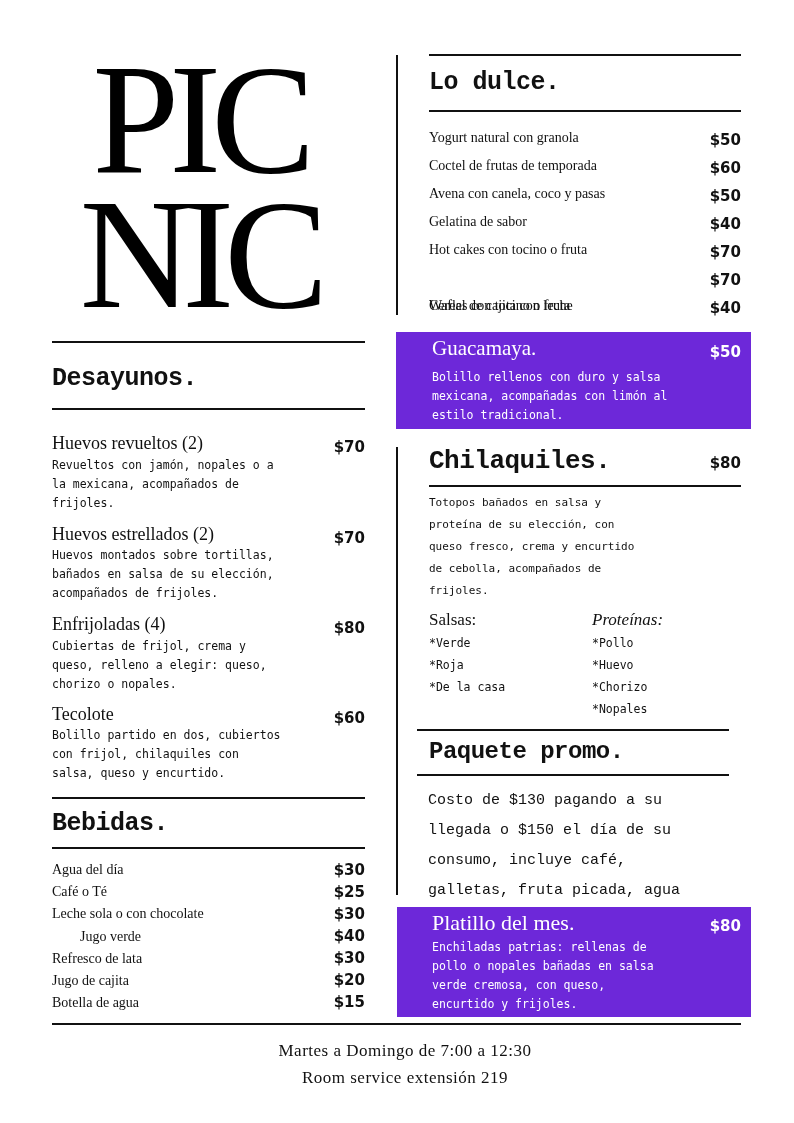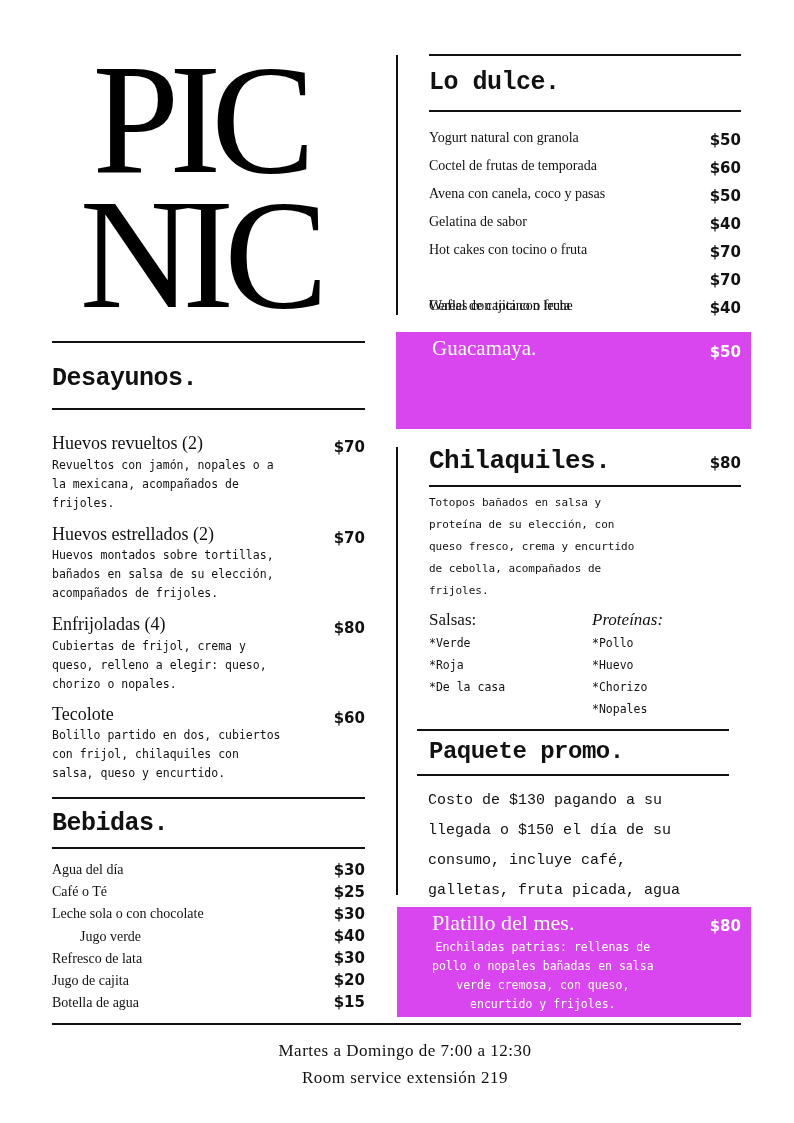--- a/index.html
+++ b/index.html
@@ -25,21 +25,21 @@
     
     .list-row { position: absolute; font-family: "Liberation Serif", "DejaVu Serif", serif;
                 font-size: 14px; color: #111; }
 
     
     .dish-name { position: absolute; font-family: "Liberation Serif", "DejaVu Serif", serif;
                  font-size: 18px; color: #111; }
     .dish-desc { position: absolute; font-family: "DejaVu Sans Mono", "Liberation Mono", monospace;
                  font-size: 11.5px; line-height: 19px; color: #111; width: 290px; white-space: pre-line; }
 
-    .black-box { position: absolute; background: #d946ef; color: #fff; text-align: center; }
+    .black-box { position: absolute; background: #6d28d9; color: #fff; }
     .box-title { position: absolute; font-family: "Liberation Serif", "DejaVu Serif", serif;
                  font-size: 21px; color: #fff; }
     .box-price { position: absolute; font-family: "DejaVu Sans", "Liberation Sans", sans-serif;
                  font-weight: 700; font-size: 15px; color: #fff; right: 10px; }
     .box-desc { position: absolute; font-family: "DejaVu Sans Mono", "Liberation Mono", monospace;
                 font-size: 11.5px; line-height: 19px; color: #fff; white-space: pre-line; }
 
     .chil-desc { position: absolute; left: 429px; top: 492px; width: 300px;
                  font-family: "DejaVu Sans Mono", "Liberation Mono", monospace;
                  font-size: 11px; line-height: 22px; white-space: pre-line; }
@@ -79,20 +79,23 @@
   <div class="price" style="right:53px; top:243px;">$70</div>
   <div class="list-row" style="left:429px; top:262px;margin-top:36px;">Wafles con tocino o fruta</div>
   <div class="price" style="right:53px; top:271px;">$70</div>
   <div class="list-row" style="left:429px; top:298px;">Cereal de cajita con leche</div>
   <div class="price" style="right:53px; top:299px;">$40</div>
 </section>
 
 <section class="black-box" style="left:396px; top:332px; width:355px; height:97px;">
   <div class="box-title" style="left:36px; top:4px;">Guacamaya.</div>
   <div class="box-price" style="top:11px;">$50</div>
+  <div class="box-desc" style="left:36px; top:36px;">Bolillo rellenos con duro y salsa
+mexicana, acompañadas con limón al
+estilo tradicional.</div>
 </section>
 
 <section>
   <div class="hline" style="left:52px; top:341px; width:313px;"></div>
   <div class="sec-title" style="left:52px; top:364px;">Desayunos.</div>
   <div class="hline" style="left:52px; top:408px; width:313px;"></div>
 
   <div class="dish-name" style="left:52px; top:433px;">Huevos revueltos (2)</div>
   <div class="price" style="right:429px; top:438px;">$70</div>
   <div class="dish-desc" style="left:52px; top:456px;">Revueltos con jamón, nopales o a

